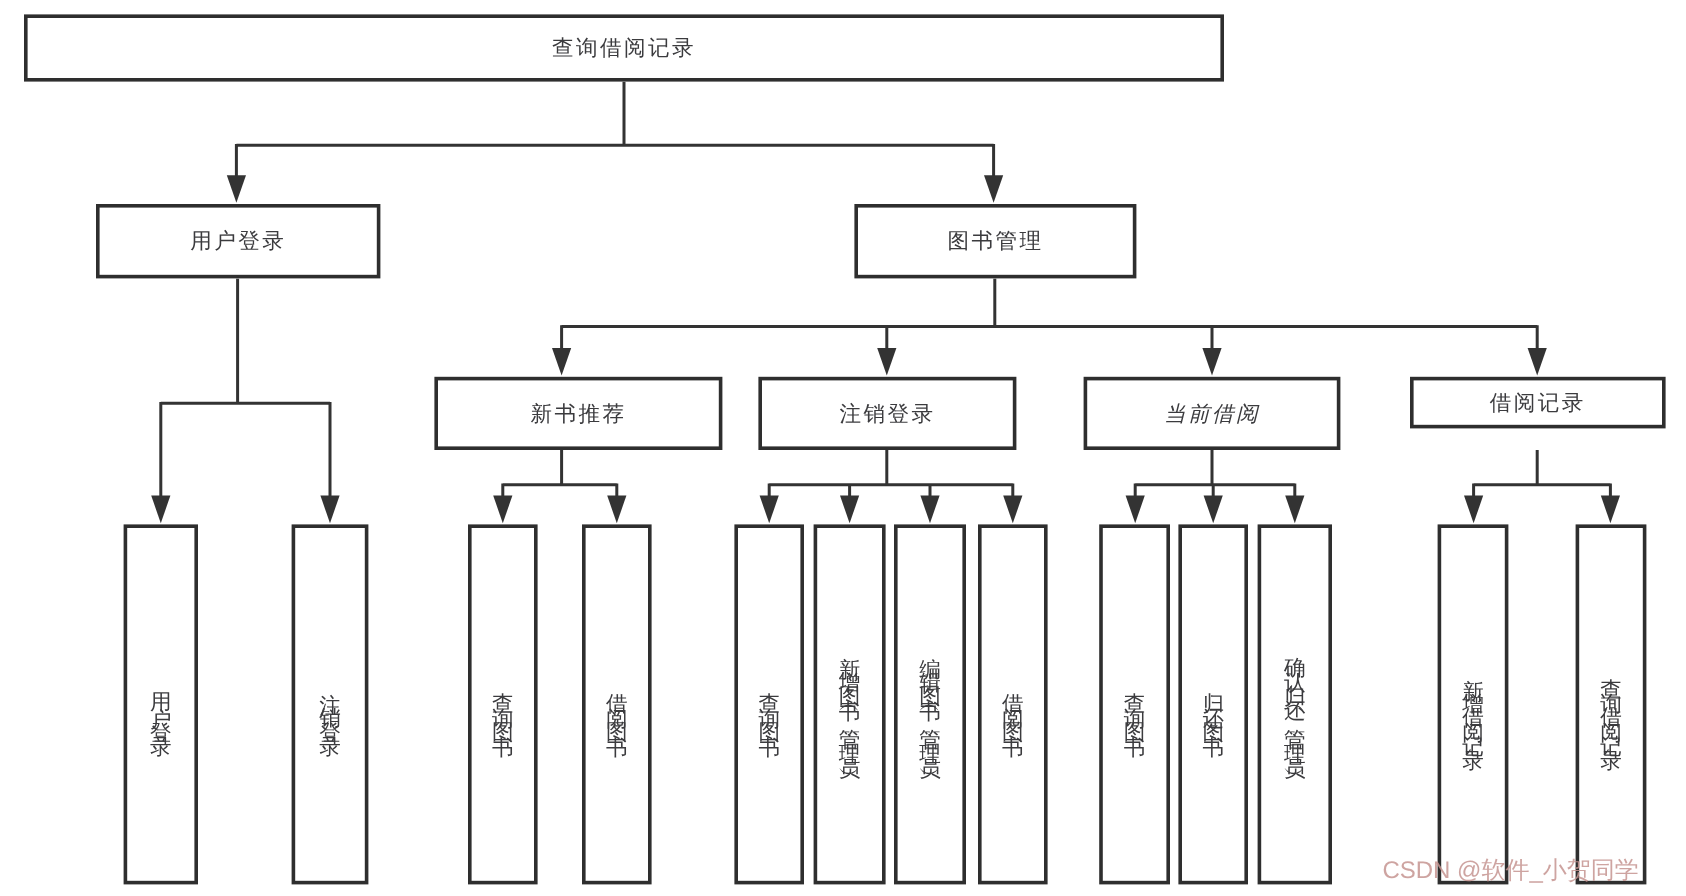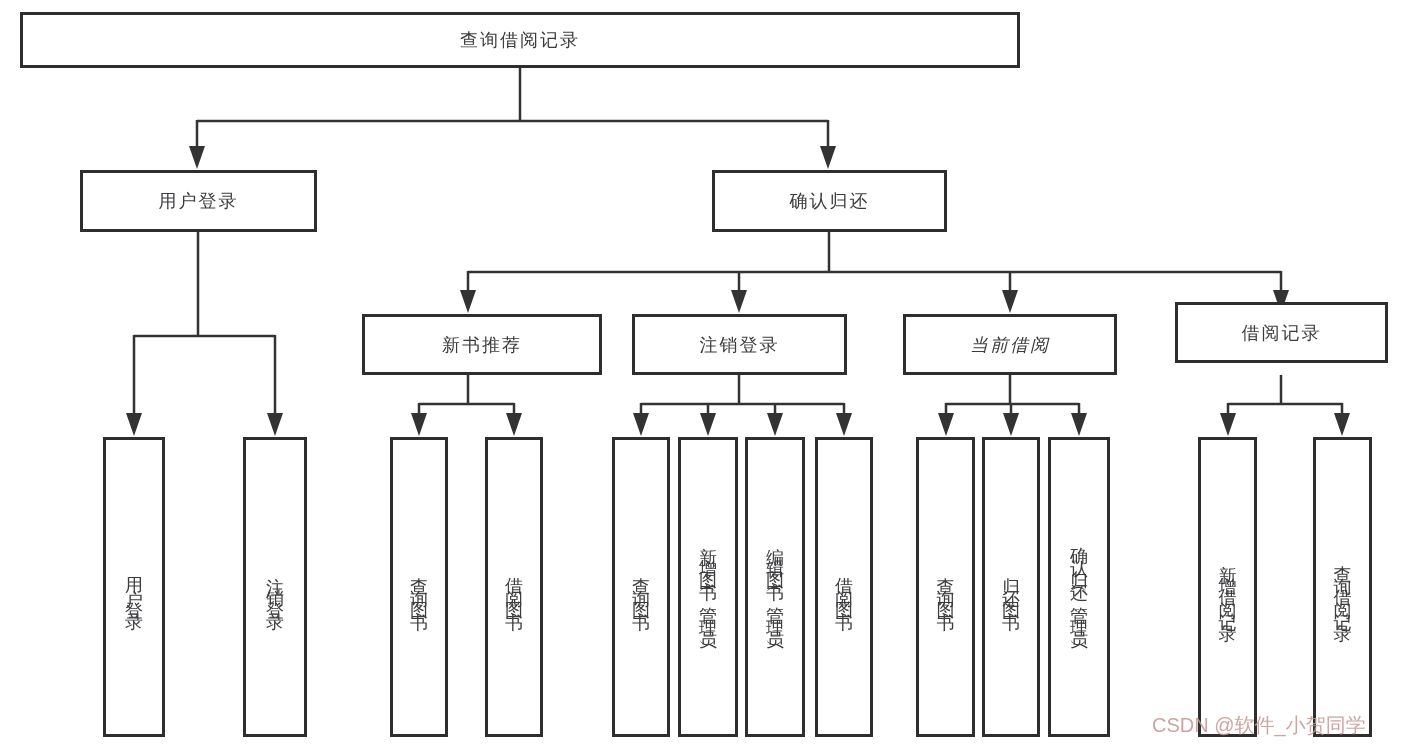--- a/index.html
+++ b/index.html
@@ -72,33 +72,33 @@
   </svg>
 
   <div class="hbox" style="left:20px;top:12px;width:1000px;height:56px;">
     <span>查询借阅记录</span>
   </div>
 
   <div class="hbox" style="left:80px;top:170px;width:237px;height:62px;">
     <span>用户登录</span>
   </div>
   <div class="hbox" style="left:712px;top:170px;width:235px;height:62px;">
-    <span>确认归还</span>
+    <span>图书管理</span>
   </div>
 
   <div class="hbox" style="left:362px;top:314px;width:240px;height:61px;font-family:Liberation Serif, serif;">
     <span>新书推荐</span>
   </div>
   <div class="hbox" style="left:632px;top:314px;width:215px;height:61px;">
     <span>注销登录</span>
   </div>
   <div class="hbox" style="left:903px;top:314px;width:214px;height:61px;font-style:italic;">
     <span>当前借阅</span>
   </div>
-  <div class="hbox" style="left:1175px;top:302px;width:213px;height:61px;">
+  <div class="hbox" style="left:1175px;top:314px;width:213px;height:43px;">
     <span>借阅记录</span>
   </div>
 
   <div class="vbox" style="left:103px;top:437px;width:62px;height:300px;">
     <span>用户登录</span>
   </div>
   <div class="vbox" style="left:243px;top:437px;width:64px;height:300px;">
     <span>注销登录</span>
   </div>
 

